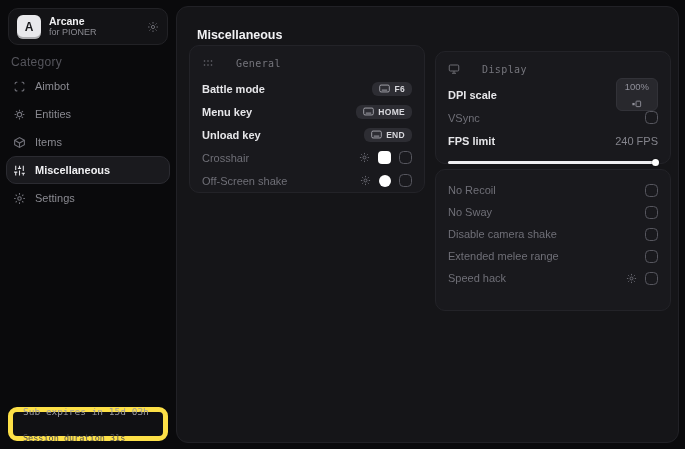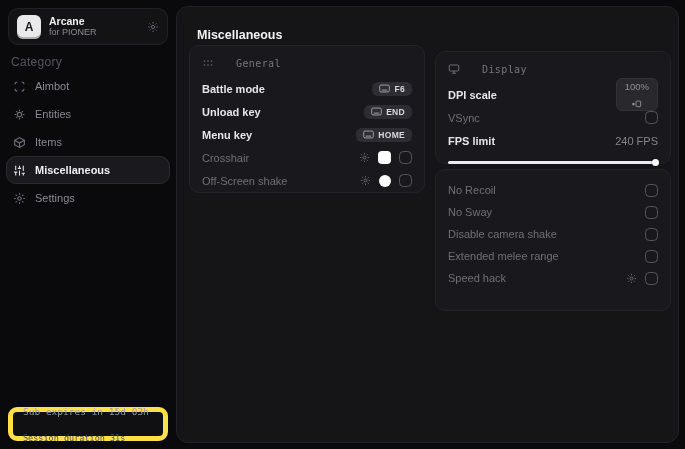--- a/index.html
+++ b/index.html
@@ -217,42 +217,42 @@
             <svg width="11" height="9" viewBox="0 0 24 18" fill="none" stroke="currentColor" stroke-width="2">
               <rect x="1.5" y="1.5" width="21" height="15" rx="3"></rect>
                 <path d="M6 12.5h12"></path>
             </svg>
           </span>
           <span>F6</span>
         </span>
       </div>
 
       <div class="row">
+        <span class="lbl">Menu key</span>
+        <span class="keybadge">
+          <span class="kicon">
+            <svg width="11" height="9" viewBox="0 0 24 18" fill="none" stroke="currentColor" stroke-width="2">
+              <rect x="1.5" y="1.5" width="21" height="15" rx="3"></rect>
+                <path d="M6 12.5h12"></path>
+            </svg>
+          </span>
+          <span>HOME</span>
+        </span>
+      </div>
+
+      <div class="row">
         <span class="lbl">Unload key</span>
         <span class="keybadge">
           <span class="kicon">
             <svg width="11" height="9" viewBox="0 0 24 18" fill="none" stroke="currentColor" stroke-width="2">
               <rect x="1.5" y="1.5" width="21" height="15" rx="3"></rect>
                 <path d="M6 12.5h12"></path>
             </svg>
           </span>
           <span>END</span>
-        </span>
-      </div>
-
-      <div class="row">
-        <span class="lbl">Menu key</span>
-        <span class="keybadge">
-          <span class="kicon">
-            <svg width="11" height="9" viewBox="0 0 24 18" fill="none" stroke="currentColor" stroke-width="2">
-              <rect x="1.5" y="1.5" width="21" height="15" rx="3"></rect>
-                <path d="M6 12.5h12"></path>
-            </svg>
-          </span>
-          <span>HOME</span>
         </span>
       </div>
 
       <div class="row">
         <span class="lbl dim">Crosshair</span>
         <span class="ctrls">
           <span class="row-gear">
             <svg width="11" height="11" viewBox="0 0 24 24" fill="none" stroke="currentColor" stroke-width="2">
               <circle cx="12" cy="12" r="3.2"></circle>
               <path d="M12 2v3M12 19v3M2 12h3M19 12h3M4.9 4.9l2.1 2.1M17 17l2.1 2.1M19.1 4.9L17 7M7 17l-2.1 2.1"></path>

